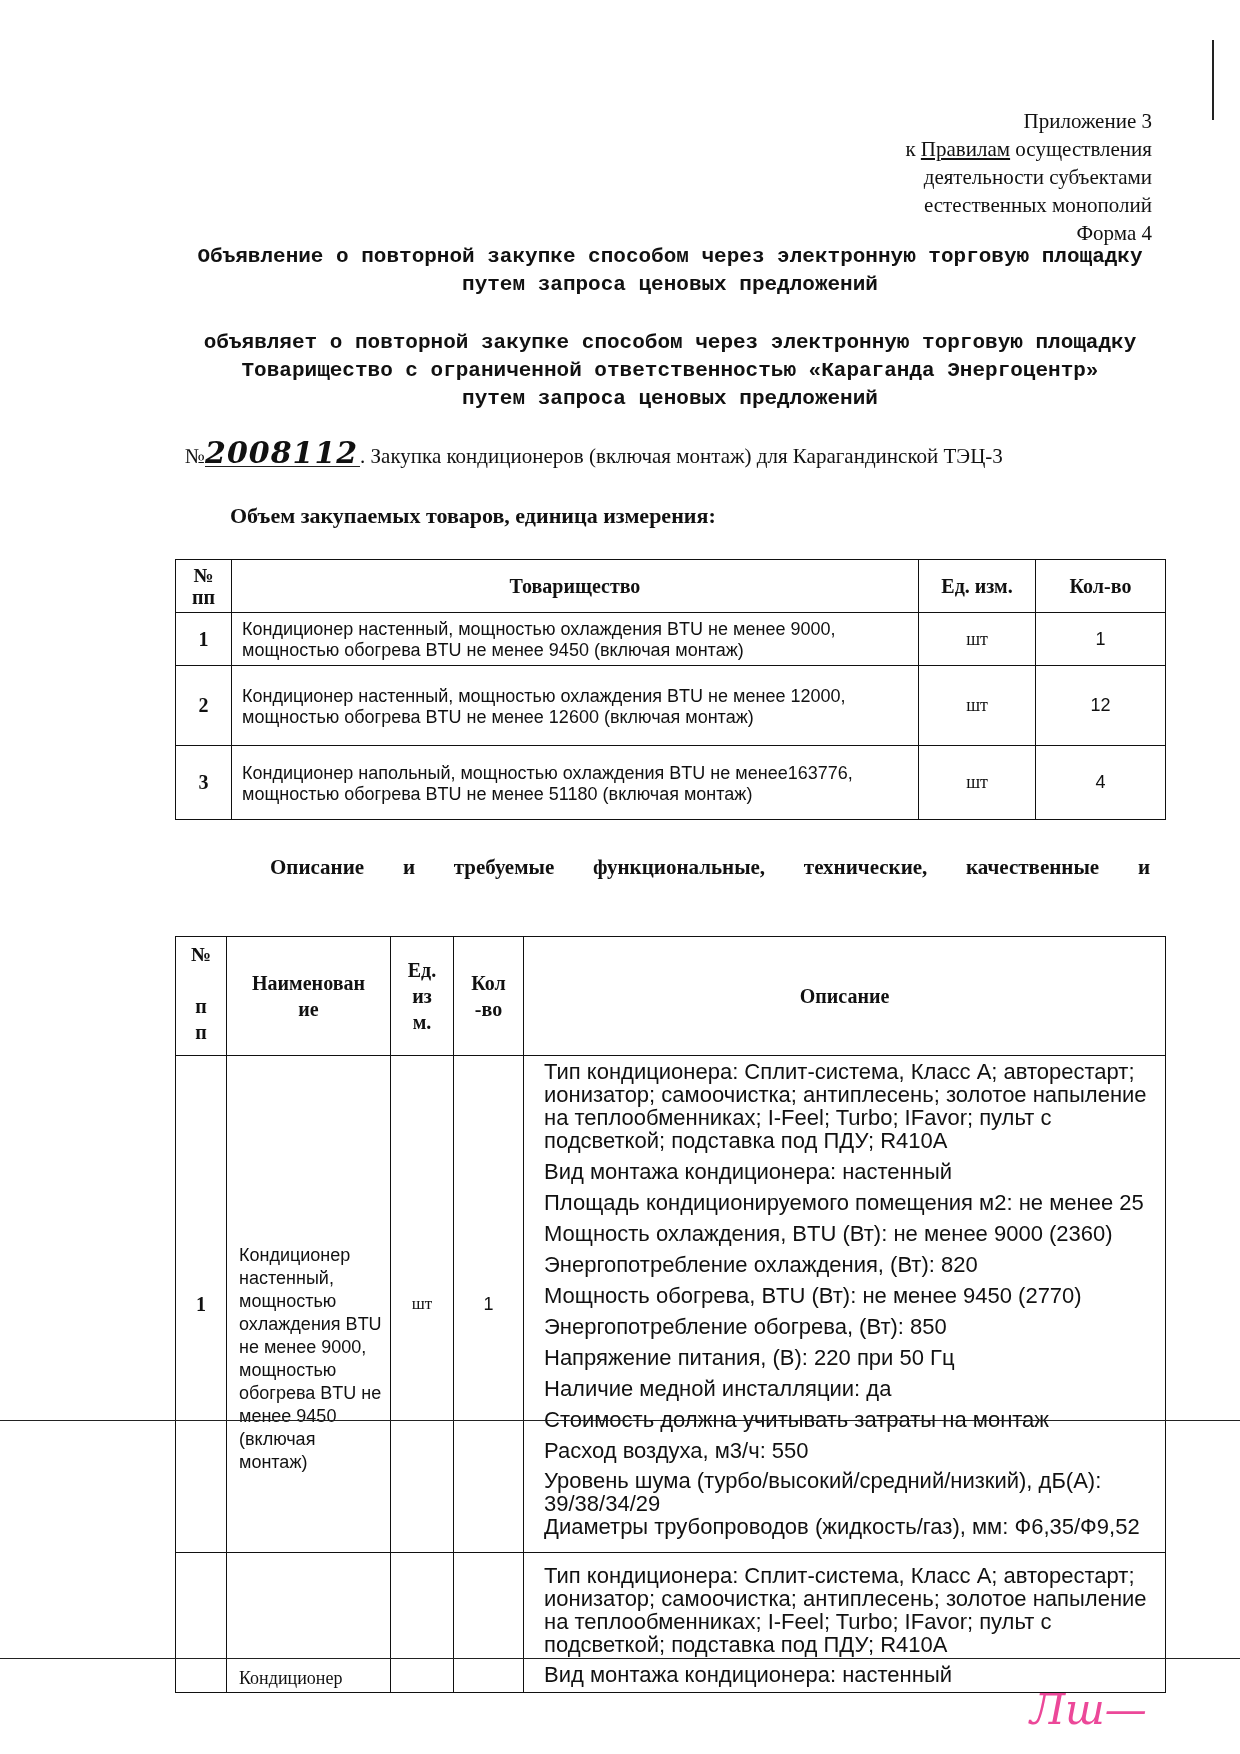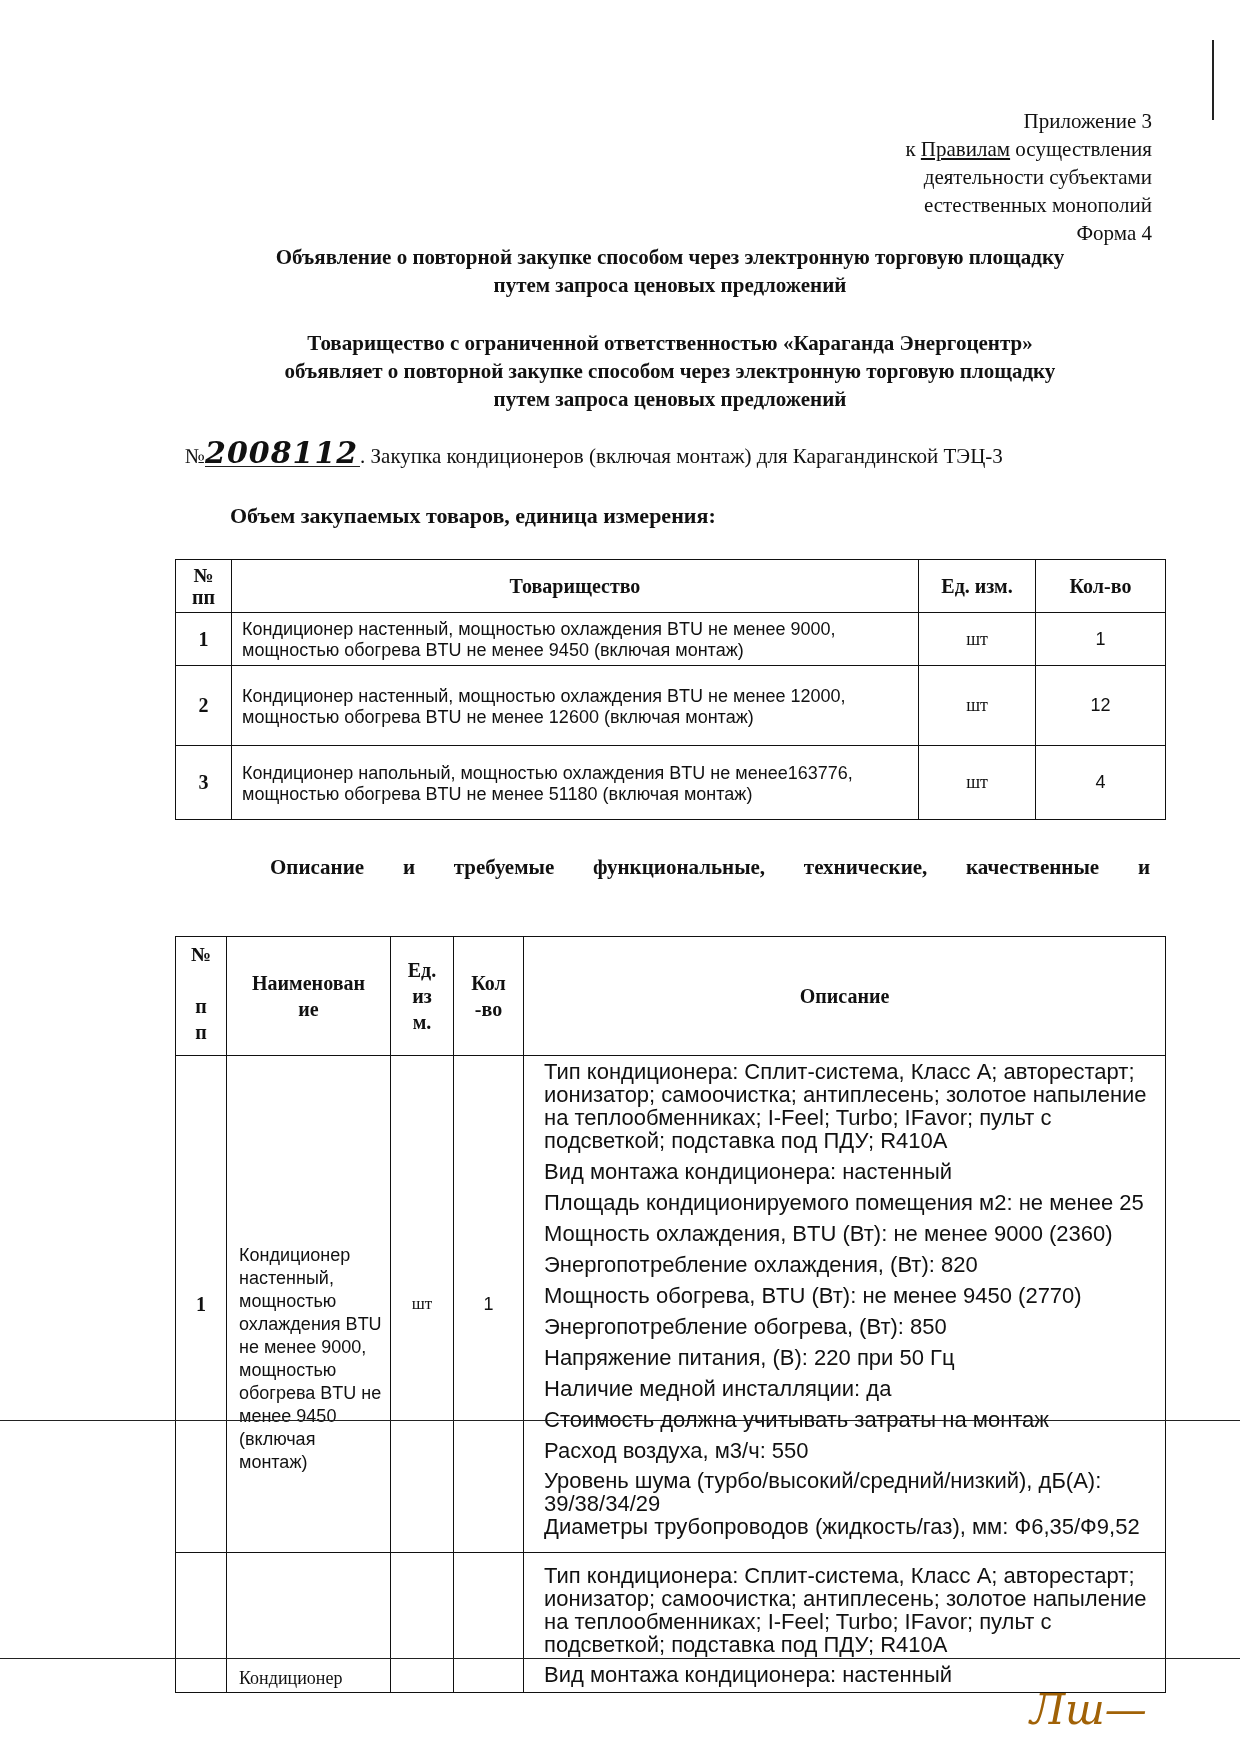--- a/index.html
+++ b/index.html
@@ -4,21 +4,21 @@
 <style>
   html, body { margin: 0; padding: 0; background: #ffffff; }
   body { width: 1240px; height: 1754px; position: relative; overflow: hidden; color: #111; }
   .serif { font-family: "Liberation Serif", "DejaVu Serif", serif; }
   .abs { position: absolute; }
 
   .appendix { right: 88px; top: 72px; text-align: right; font-size: 21px; line-height: 28px; margin-top: 35px; }
   .appendix .u { text-decoration: underline; }
   .vbar { left: 1212px; top: 40px; width: 2px; height: 80px; background: #222; }
 
-  .title { left: 175px; width: 990px; text-align: center; font-weight: bold; font-size: 21px; line-height: 28px; }
+  .title { left: 175px; width: 990px; text-align: center; font-weight: bold; font-size: 21px; line-height: 28px; font-family: Liberation Mono, monospace; }
   .t1 { top: 243px; }
   .t2 { top: 329px; }
 
   .lotline { left: 185px; top: 440px; font-size: 21px; white-space: nowrap; }
   .lotline .num { display: inline-block; min-width: 155px; border-bottom: 1.5px solid #222; font-family: "DejaVu Serif", serif; font-style: italic; font-weight: bold; font-size: 30px; line-height: 26px; text-align: left; letter-spacing: 1px; }
 
   .h3 { left: 230px; top: 503px; font-weight: bold; font-size: 22px; }
   .h4 { left: 190px; top: 853px; width: 960px; font-weight: bold; font-size: 21px; line-height: 28px; text-align: justify; text-align-last: left; }
   .h4 .first { text-indent: 80px; display:block; text-align: justify; text-align-last: justify; }
 
@@ -42,42 +42,42 @@
   .tbl2 .c-unit { text-align: center; vertical-align: middle; font-family: "Liberation Serif", serif; font-size: 17px; }
   .tbl2 .c-qty { text-align: center; vertical-align: middle; font-family: "Liberation Sans", sans-serif; font-size: 18px; }
   .tbl2 .c-desc { padding: 4px 10px 6px 20px; font-family: "Liberation Sans", sans-serif; font-size: 22px; }
   .desc-line { line-height: 23px; margin-bottom: 8px; }
   .desc-line.tight { margin-bottom: 0; margin-top: 7px; }
   .row2 td { height: 122px; }
   .row2 .c-name { vertical-align: bottom; padding-bottom: 2px; font-family: Liberation Serif, serif; }
 
   .cutline { position: absolute; left: 0; width: 1240px; height: 1px; background: #222; }
 
-  .signature { left: 1030px; top: 1685px; font-family: "DejaVu Serif", serif; font-style: italic; font-size: 42px; color: #a16207; }
+  .signature { left: 1030px; top: 1685px; font-family: "DejaVu Serif", serif; font-style: italic; font-size: 42px; color: #ec4899; }
 </style>
 </head>
 <body>
 
 <div class="abs appendix serif">
   <div>Приложение 3</div>
   <div><span>к </span><span class="u">Правилам</span><span> осуществления</span></div>
   <div>деятельности субъектами</div>
   <div>естественных монополий</div>
   <div>Форма 4</div>
 </div>
 <div class="abs vbar"></div>
 
 <div class="abs title t1 serif">
   <div>Объявление о повторной закупке способом через электронную торговую площадку</div>
   <div>путем запроса ценовых предложений</div>
 </div>
 
 <div class="abs title t2 serif">
+  <div>объявляет о повторной закупке способом через электронную торговую площадку</div>
   <div>Товарищество с ограниченной ответственностью «Караганда Энергоцентр»</div>
-  <div>объявляет о повторной закупке способом через электронную торговую площадку</div>
   <div>путем запроса ценовых предложений</div>
 </div>
 
 <div class="abs lotline serif">
   <span>№</span><span class="num">2008112</span><span>. Закупка кондиционеров (включая монтаж) для Карагандинской  ТЭЦ-3</span>
 </div>
 
 <div class="abs h3 serif">Объем закупаемых товаров, единица измерения:</div>
 
 <table class="tbl1">

